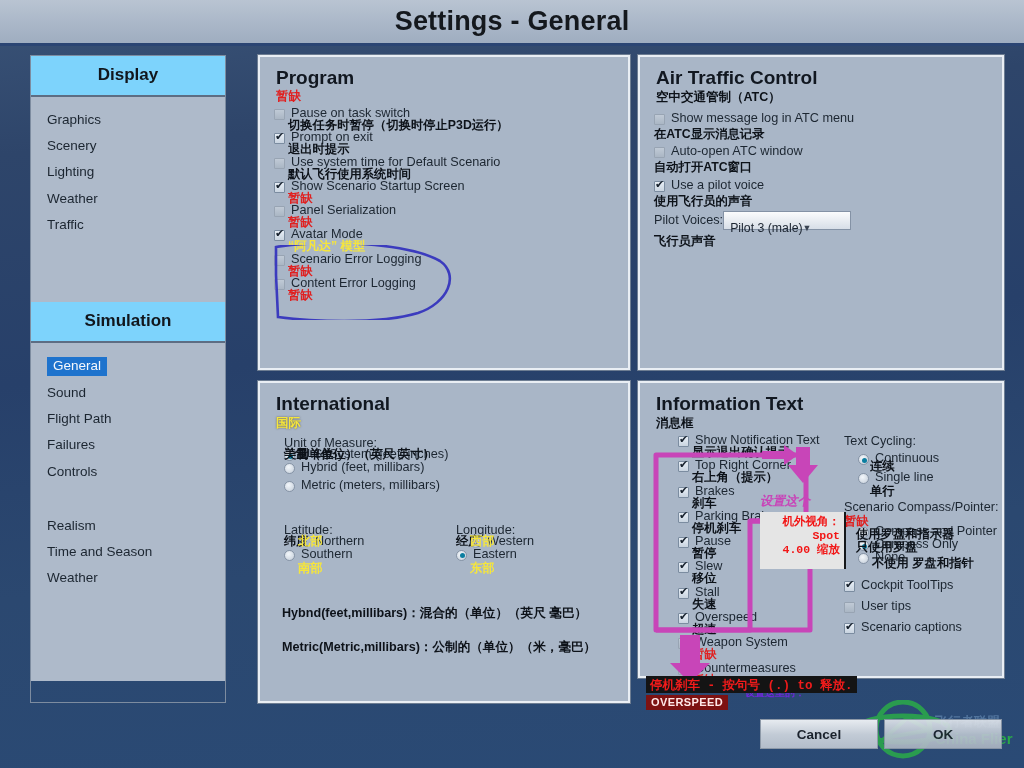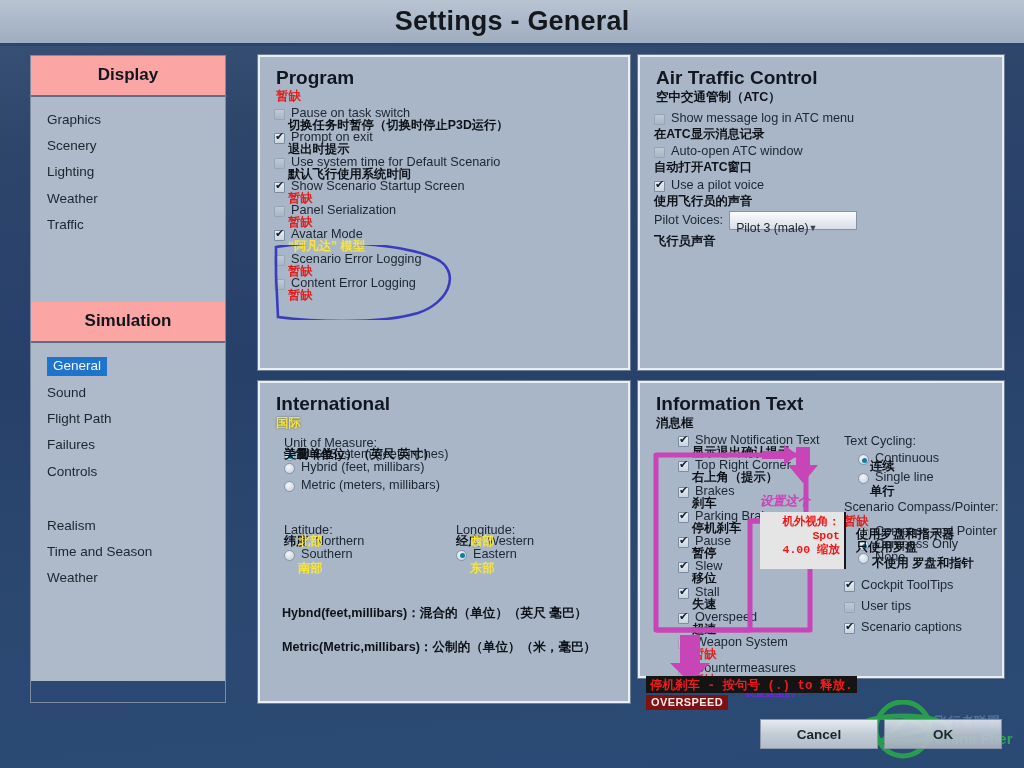--- a/index.html
+++ b/index.html
@@ -23,21 +23,21 @@
   #titlebar .ttl {
     font-size: 27px; font-weight: bold; color: #14181d;
     letter-spacing: .2px;
   }
   
   #sidebar {
     position: absolute; left: 30px; top: 55px; width: 196px; height: 648px;
     border: 1px solid #7d8ca0;
   }
   .nav-head {
-    background: #fca5a5; color: #11161c;
+    background: #7dd3fc; color: #11161c;
     font-size: 17px; font-weight: bold; text-align: center;
     padding: 9px 0 10px 0;
     border-bottom: 2px solid #5d6d83;
   }
   .nav-body {
     background: #aebaca;
     padding: 10px 0 6px 0;
   }
   .nav-item {
     font-size: 13.5px; color: #1b2530;
@@ -97,21 +97,21 @@
   .cn  { font-size: 12.3px; font-weight: bold; color: #0d1219; padding-left: 14px; line-height: 1.0; margin: -1px 0 0 0;}
   .cn.red { color:#e02020; }
   .cn.yel { color:#f5e53d; }
   .sect-lbl { font-size: 12.7px; color:#1c2631; }
   
   .dd {
     display: inline-flex; align-items: center; justify-content: flex-start;
     width: 128px; height: 19px;
     background: linear-gradient(180deg,#fbfcfd,#d7dee7);
     border: 1px solid #8492a5; padding: 16px 4px 0 6px;
-    font-size: 12.3px; color: #1b2430; margin-left: 6px;
+    font-size: 12.3px; color: #1b2430; 
   }
   .dd .car { font-size: 9px; color:#3a4452; }
   
   .btn {
     position: absolute; width: 118px; height: 30px;
     background: linear-gradient(180deg,#e7ebf0,#c2cbd6 52%, #b3bdca);
     border: 1px solid #8d99a8;
     font-size: 13.5px; font-weight: bold; color: #1a222c;
     display: flex; align-items: center; justify-content: center;
   }

